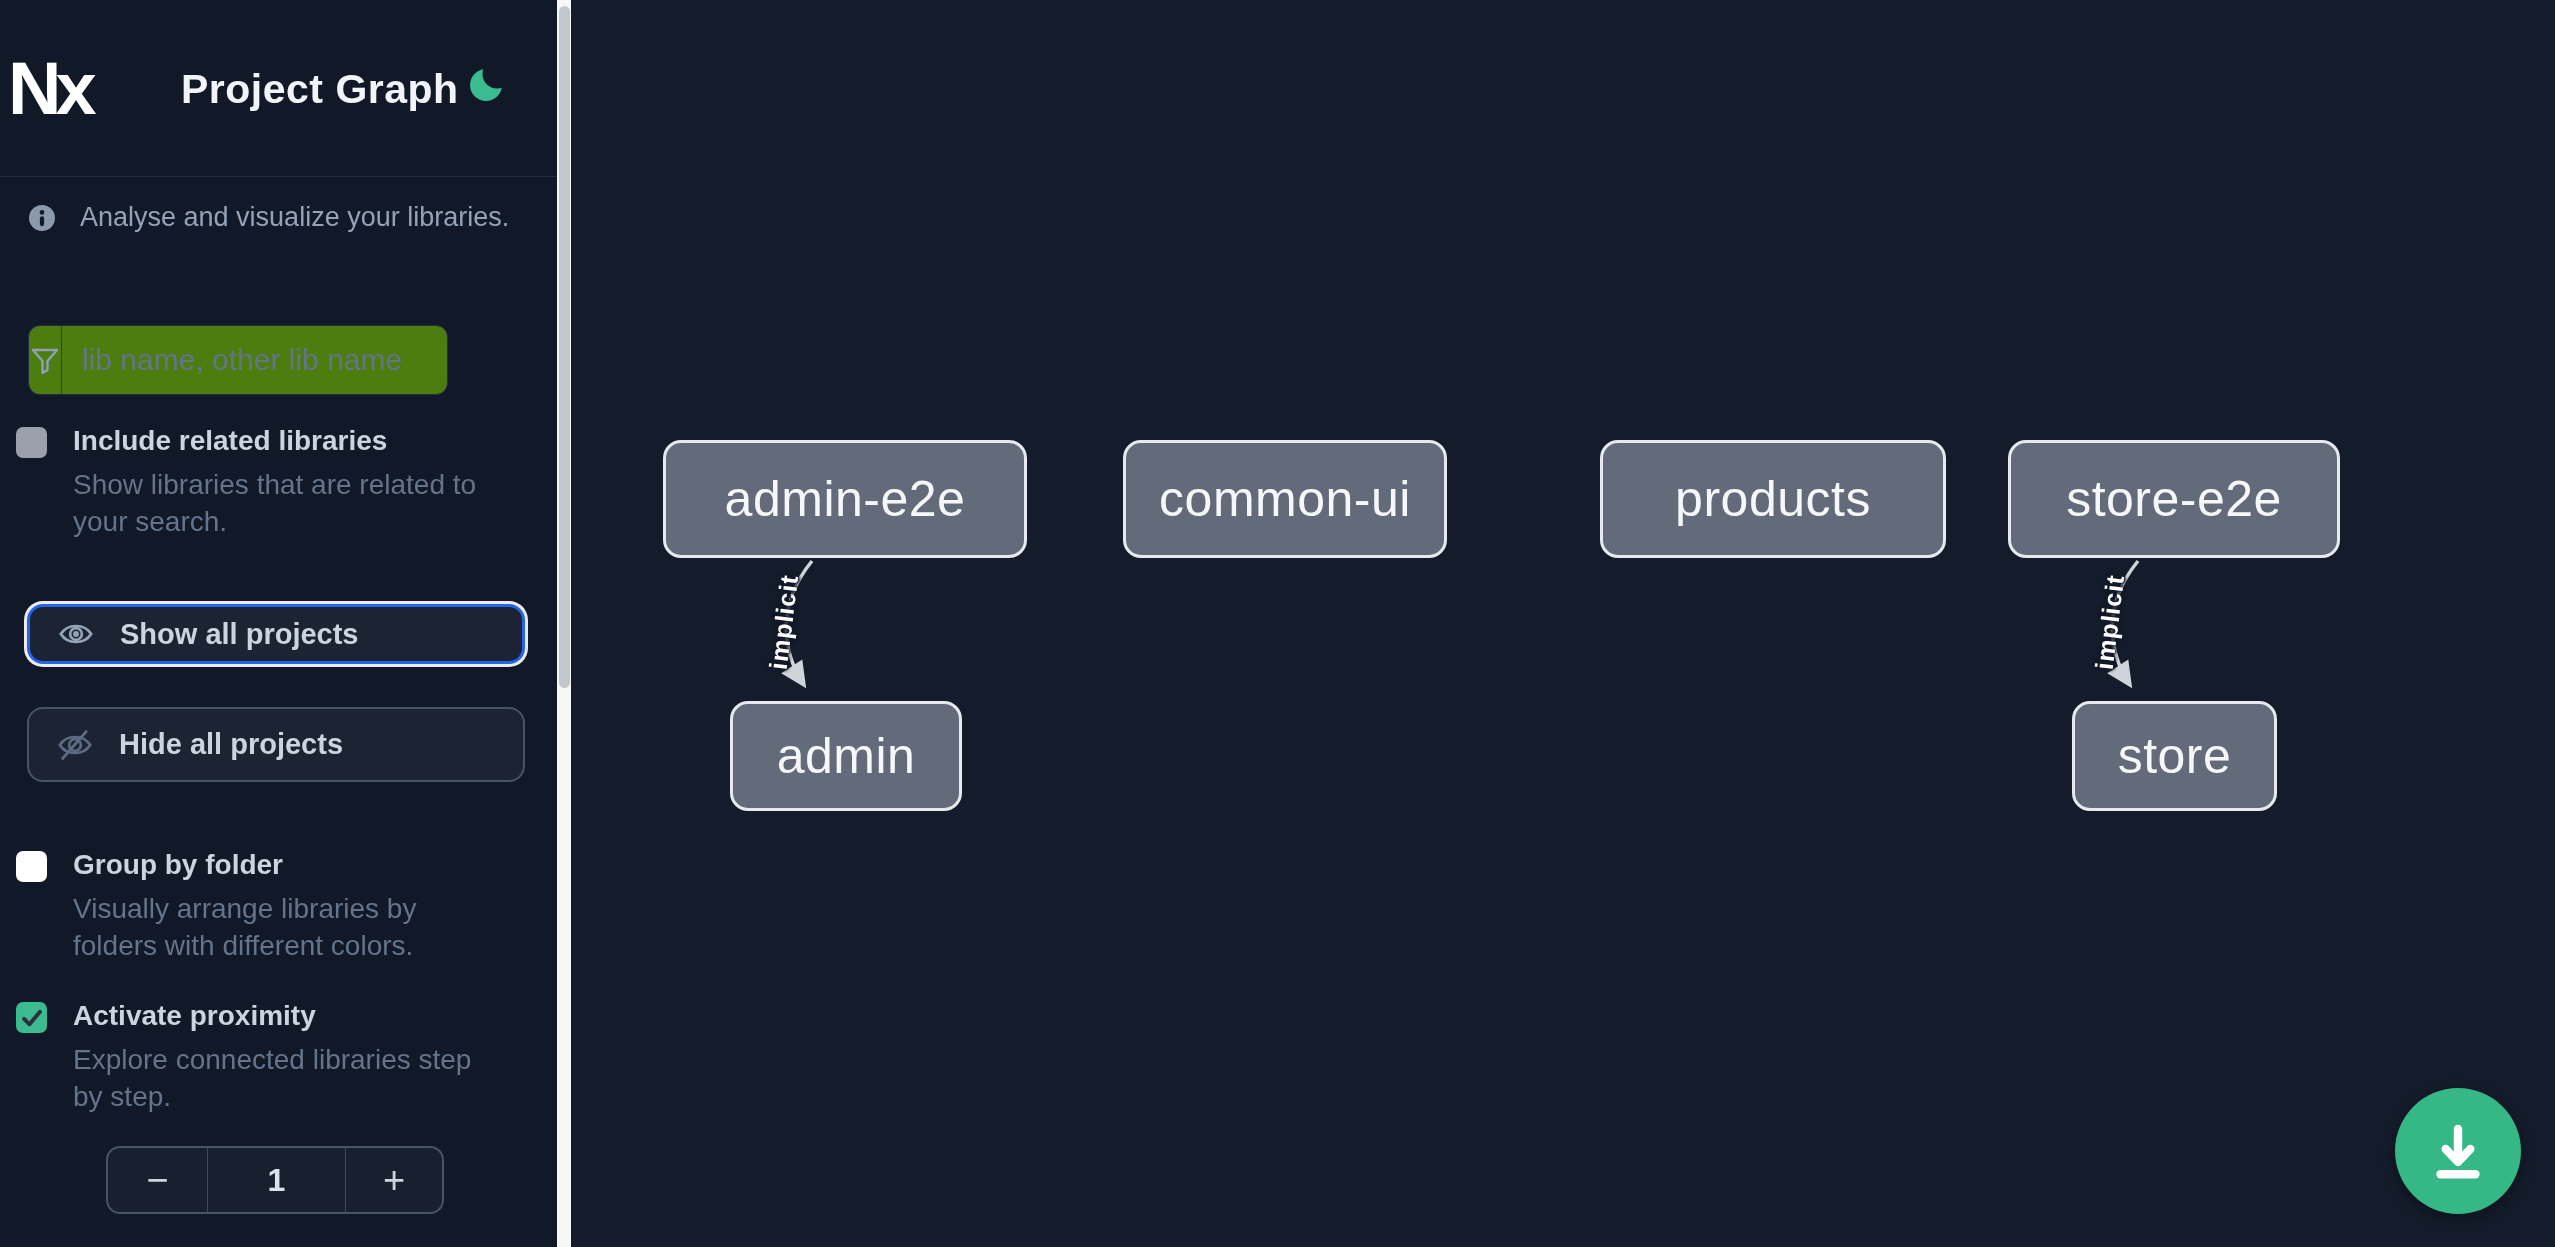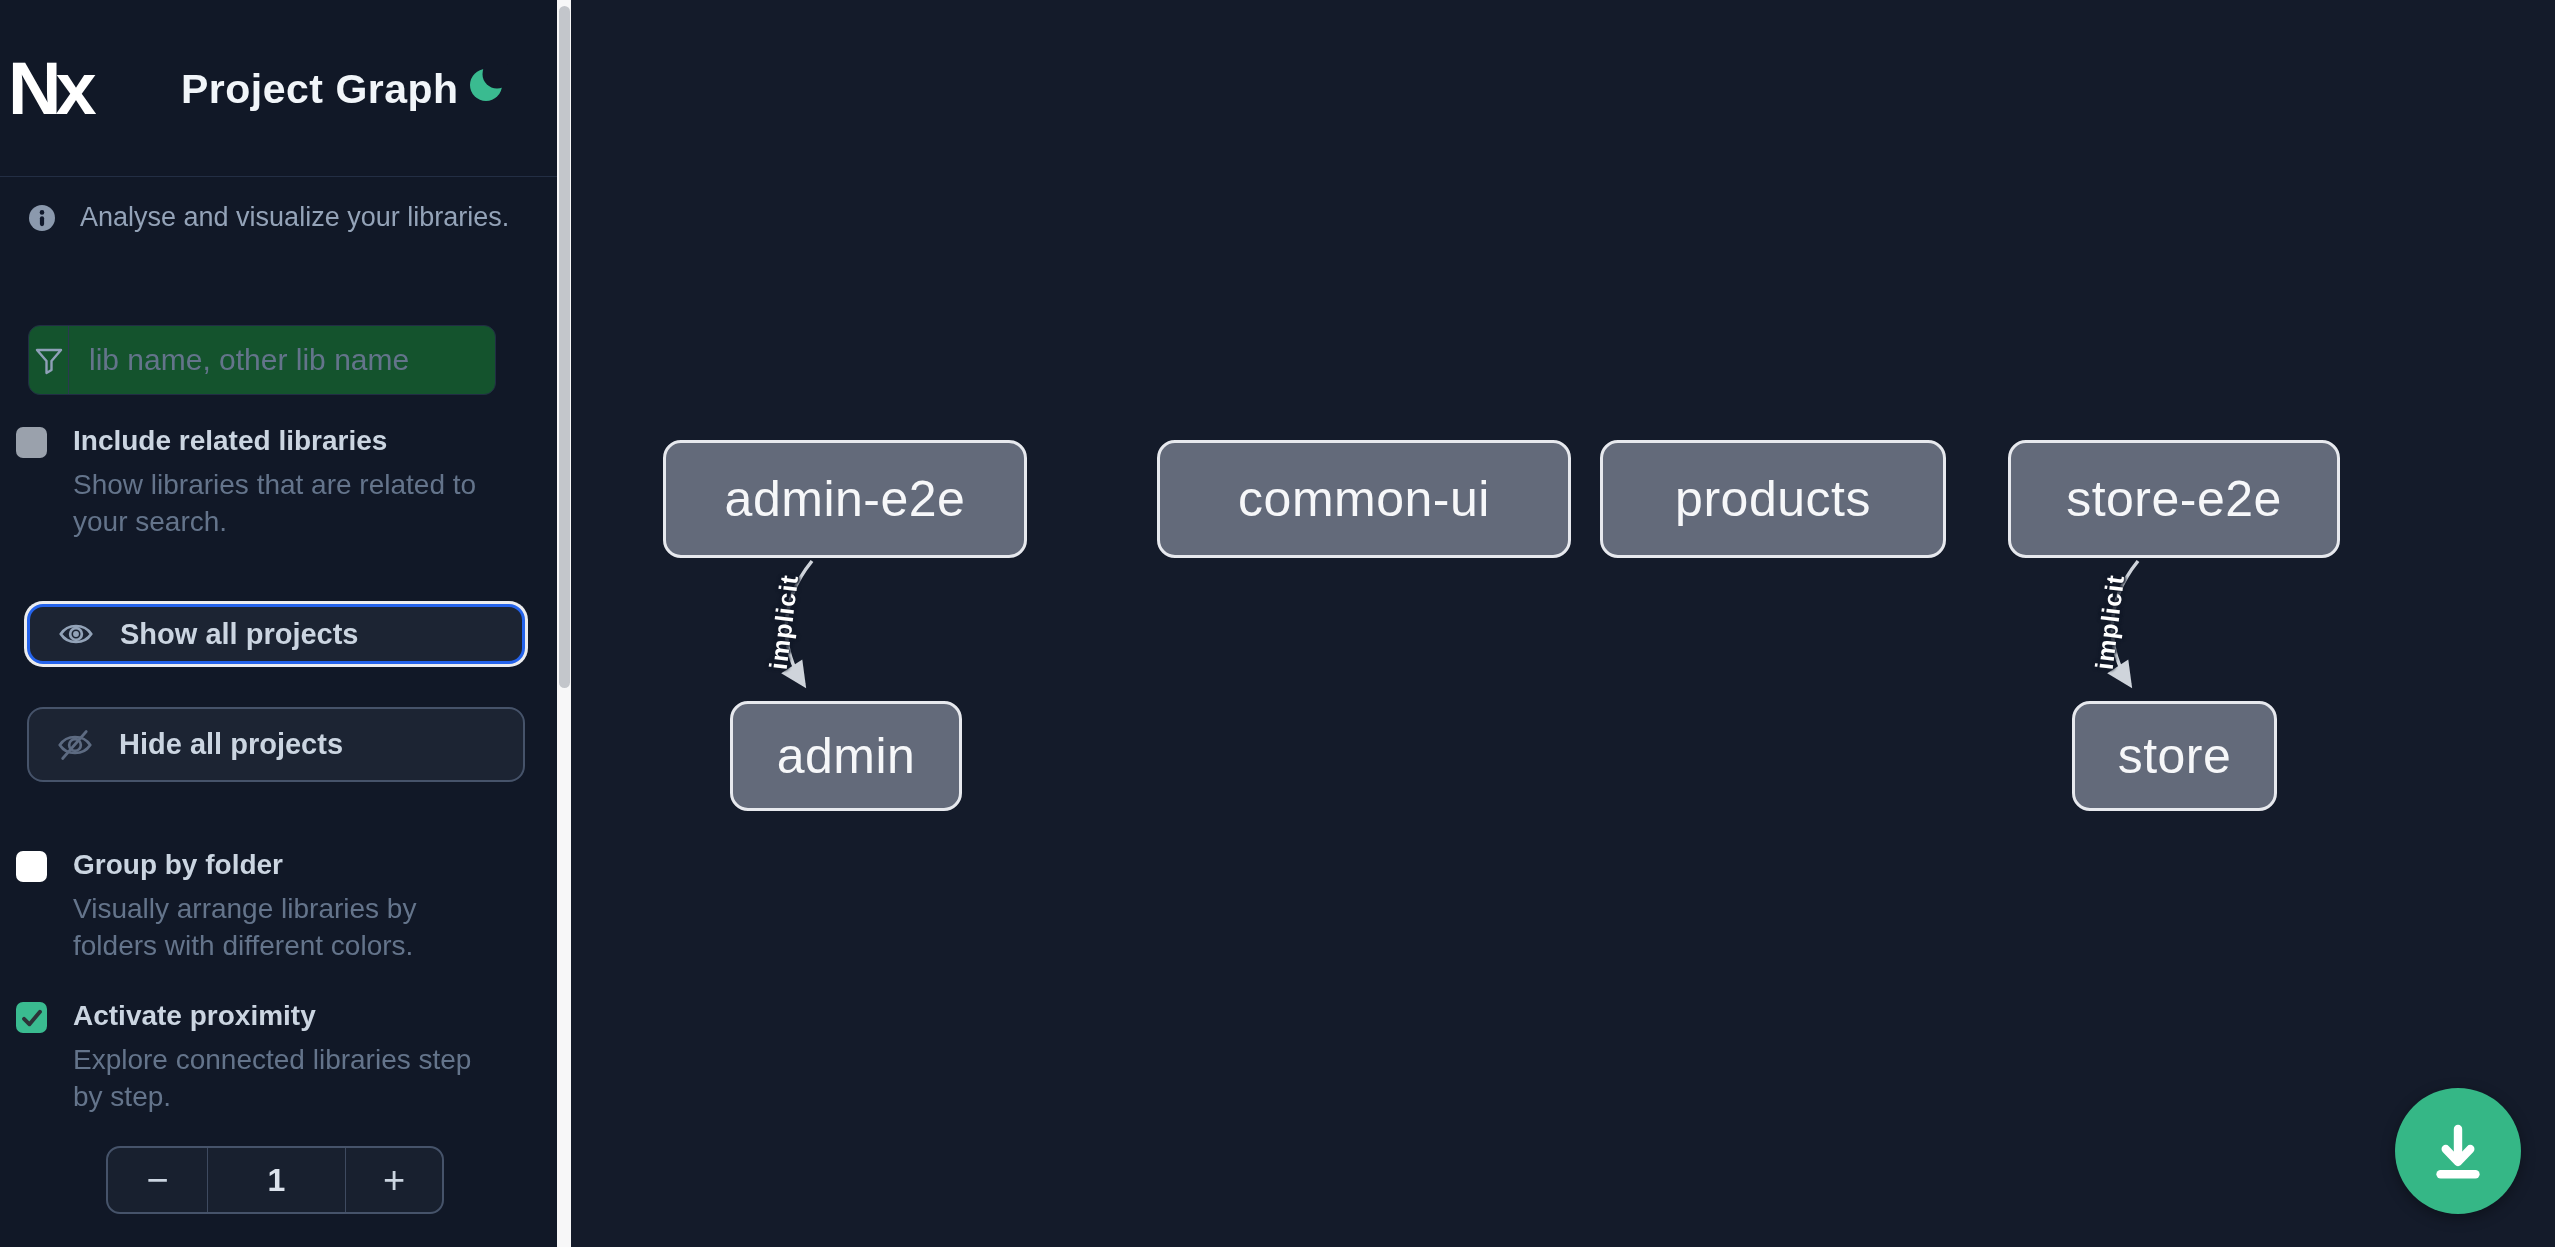--- a/index.html
+++ b/index.html
@@ -17,21 +17,21 @@
   .sidebar{position:absolute;left:0;top:0;width:557px;height:1247px;background:var(--sidebar-bg);}
   .sb-header{position:absolute;left:0;top:0;width:557px;height:177px;border-bottom:1px solid var(--divider);}
   .logo{position:absolute;left:8px;top:50px;width:110px;height:80px;color:#ffffff;}
   .logo svg{width:110px;height:80px;}
   .app-title{position:absolute;left:181px;top:66px;font-size:41px;font-weight:700;color:var(--title-color);letter-spacing:.5px;}
   .theme-toggle{position:absolute;left:468px;top:64px;width:40px;height:40px;cursor:pointer;}
 
   .tagline-row{position:absolute;left:28px;top:202px;display:flex;align-items:center;gap:24px;}
   .tagline-row .txt{font-size:27px;font-weight:500;color:var(--text-tagline);}
 
-  .filter-box{position:absolute;left:28px;top:325px;width:468px;height:70px;background:#14532d;border:1px solid #222d44;border-radius:12px;display:flex;align-items:stretch;overflow:hidden;}
+  .filter-box{position:absolute;left:28px;top:325px;width:420px;height:70px;background:#4d7c0f;border:1px solid #222d44;border-radius:12px;display:flex;align-items:stretch;overflow:hidden;}
   .filter-icon-cell{width:64px;display:flex;align-items:center;justify-content:center;border-right:1px solid #2b3850;}
   .filter-input{flex:1;background:transparent;border:none;outline:none;color:#c9d4e3;font-size:30px;padding:0 20px;font-family:inherit;}
   .filter-input::placeholder{color:var(--text-secondary);}
 
   .toggle-row{position:absolute;left:16px;display:flex;align-items:flex-start;gap:26px;}
   .checkbox{width:31px;height:31px;border-radius:7px;flex:0 0 auto;margin-top:2px;cursor:pointer;display:flex;align-items:center;justify-content:center;}
   .checkbox.gray{background:#9aa1ac;}
   .checkbox.white{background:#ffffff;}
   .checkbox.green{background:var(--accent-green);}
   .toggle-texts{width:432px;}
@@ -183,18 +183,18 @@
       <svg width="62" height="62" viewBox="-24 -24 48 48" fill="none" stroke="#ffffff" stroke-width="6.5" stroke-linecap="round" stroke-linejoin="round">
         <path d="M0 -17 V 7"></path>
         <path d="M-9.5 -1.5 L0 8.5 L9.5 -1.5"></path>
         <path d="M-13.5 18 H 13.5"></path>
       </svg>
     </span>
   </div>
 <span class="edge-label" style="left: 213px; top: 622px; transform: translate(-50%, -50%) rotate(-83deg);">implicit</span>
     <span class="edge-label" style="left: 1539px; top: 622px; transform: translate(-50%, -50%) rotate(-83deg);">implicit</span>
     <div class="node" style="left: 92px; top: 440px; width: 364px; height: 118px;">admin-e2e</div>
-    <div class="node" style="left: 552px; top: 440px; width: 414px; height: 118px; margin-left: 34px;">common-ui</div>
+    <div class="node" style="left: 552px; top: 440px; width: 324px; height: 118px;">common-ui</div>
     <div class="node" style="left: 1029px; top: 440px; width: 346px; height: 118px;">products</div>
     <div class="node" style="left: 1437px; top: 440px; width: 332px; height: 118px;">store-e2e</div>
     <div class="node" style="left: 159px; top: 701px; width: 232px; height: 110px;">admin</div>
     <div class="node" style="left: 1501px; top: 701px; width: 205px; height: 110px;">store</div>
   </div>
 
 </body></html>

